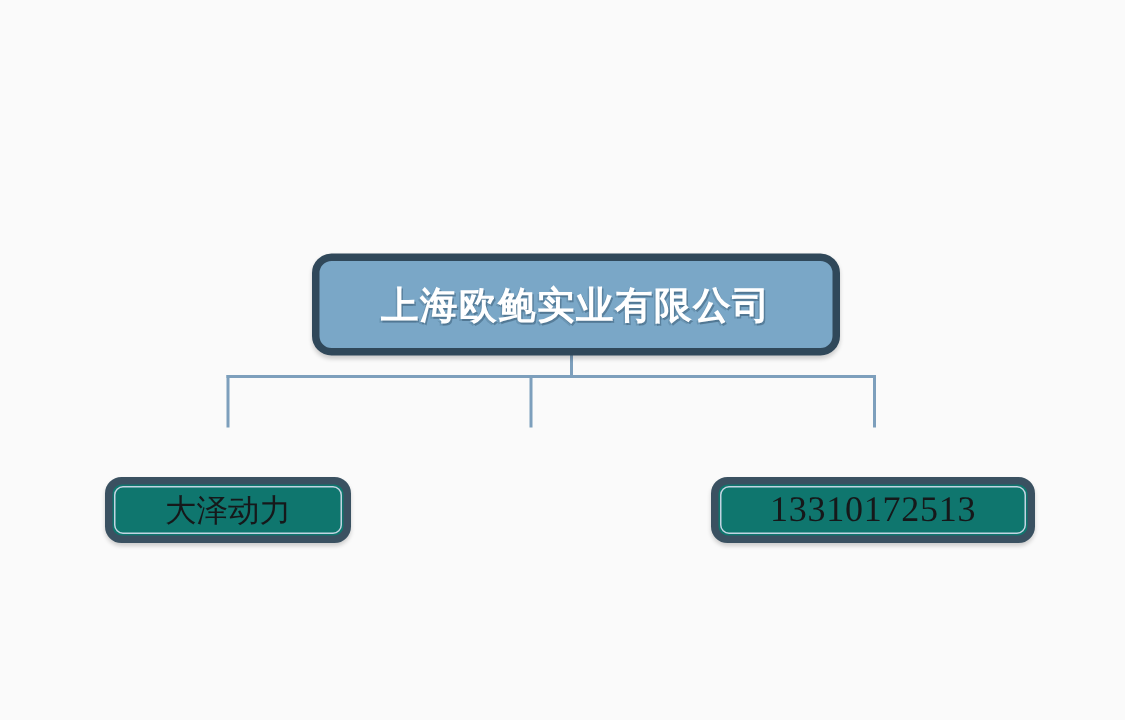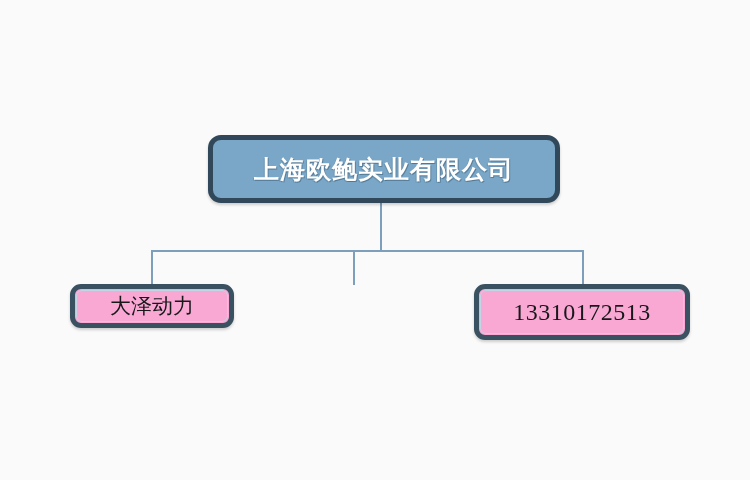--- a/index.html
+++ b/index.html
@@ -34,20 +34,21 @@
   }
 
   
   .node {
     position: absolute;
     box-sizing: border-box;
     display: flex;
     align-items: center;
     justify-content: center;
     text-align: center;
+    margin-top: 34px;
   }
 
   
   .node-root {
     left: 208px;
     top: 135px;
     width: 352px;
     height: 68px;
     background: #7aa7c7;
     border: 5px solid #30485a;
@@ -59,21 +60,21 @@
     font-size: 25px;
     font-weight: bold;
     letter-spacing: 1px;
     text-shadow:
        1px 1px 0 rgba(60,95,120,0.55),
       -1px 1px 0 rgba(60,95,120,0.25);
   }
 
   
   .node-leaf {
-    background: #f9a8d4;
+    background: #0f766e;
     border: 5px solid #3a5161;
     border-radius: 11px;
     box-shadow: 0 2px 3px rgba(0,0,0,0.18);
   }
   .node-leaf::after {
     content: "";
     position: absolute;
     left: 1px;
     top: 1px;
     right: 1px;
@@ -90,21 +91,21 @@
     z-index: 1;
   }
   .node-leaf .node-label.numeric {
     font-family: "Liberation Serif", "DejaVu Serif", serif;
     font-size: 24px;
     letter-spacing: 0.5px;
   }
 
   #leaf-0 { left: 70px;  top: 284px; width: 164px; height: 44px; }
   #leaf-1 { left: 298px; top: 284px; width: 112px; height: 44px; }
-  #leaf-2 { left: 474px; top: 284px; width: 216px; height: 56px; }
+  #leaf-2 { left: 474px; top: 284px; width: 216px; height: 44px; }
 </style>
 </head>
 <body>
 
 <div id="org-chart">
 
   <div class="connector connector-v" style="left:380px; top:203px; height:49px;"></div>
 
   <div class="connector connector-h" style="left:151px; top:250px; width:433px;"></div>
 

